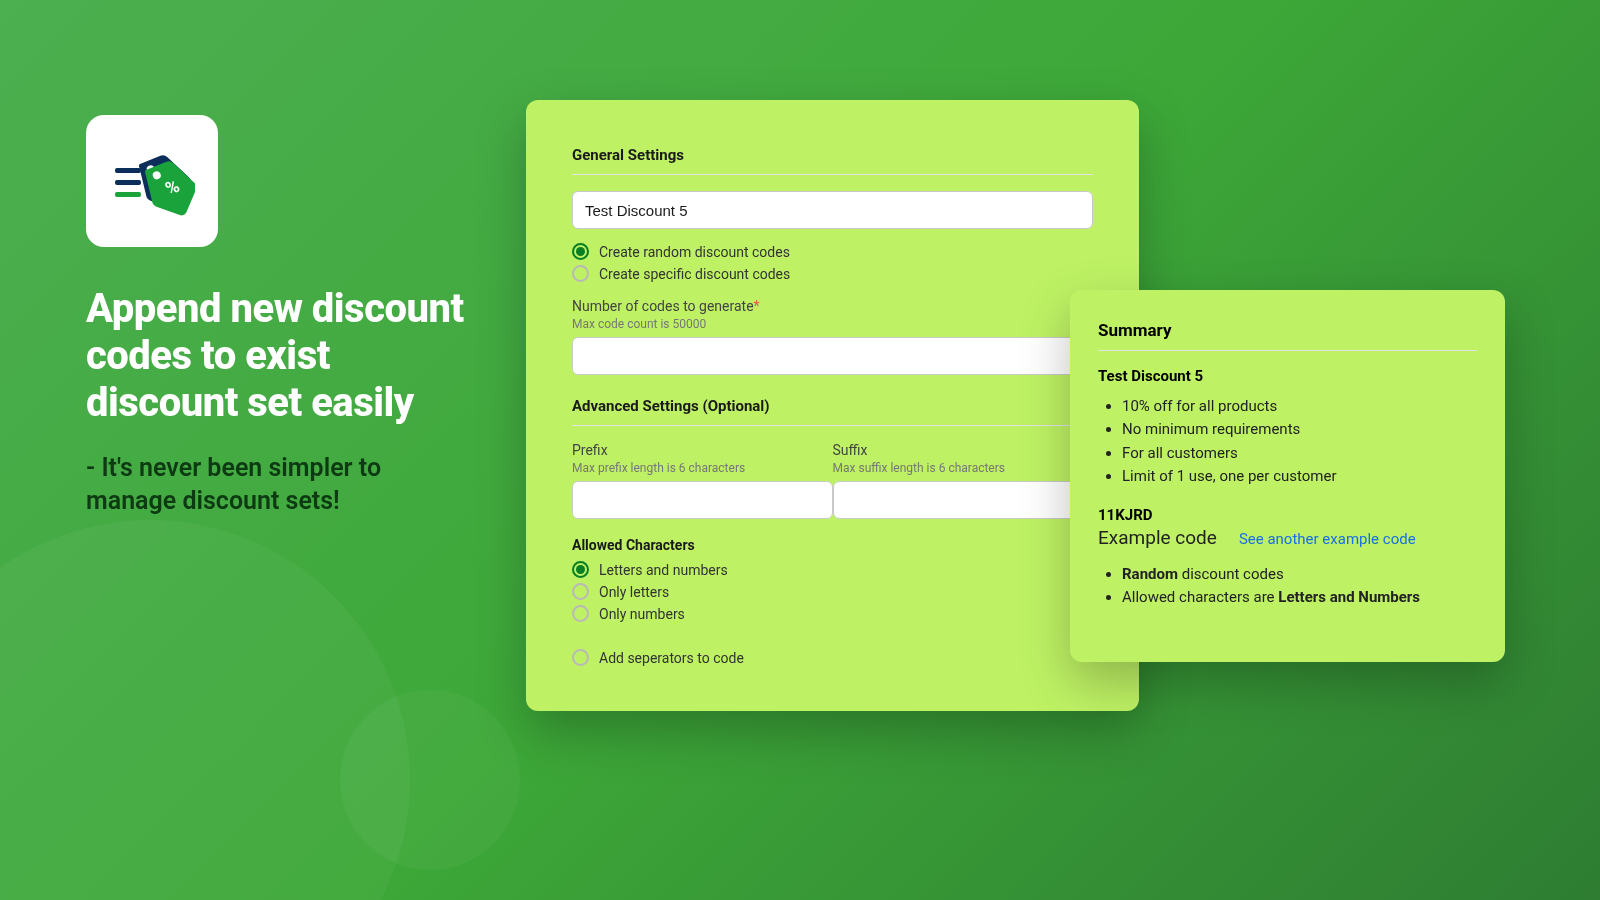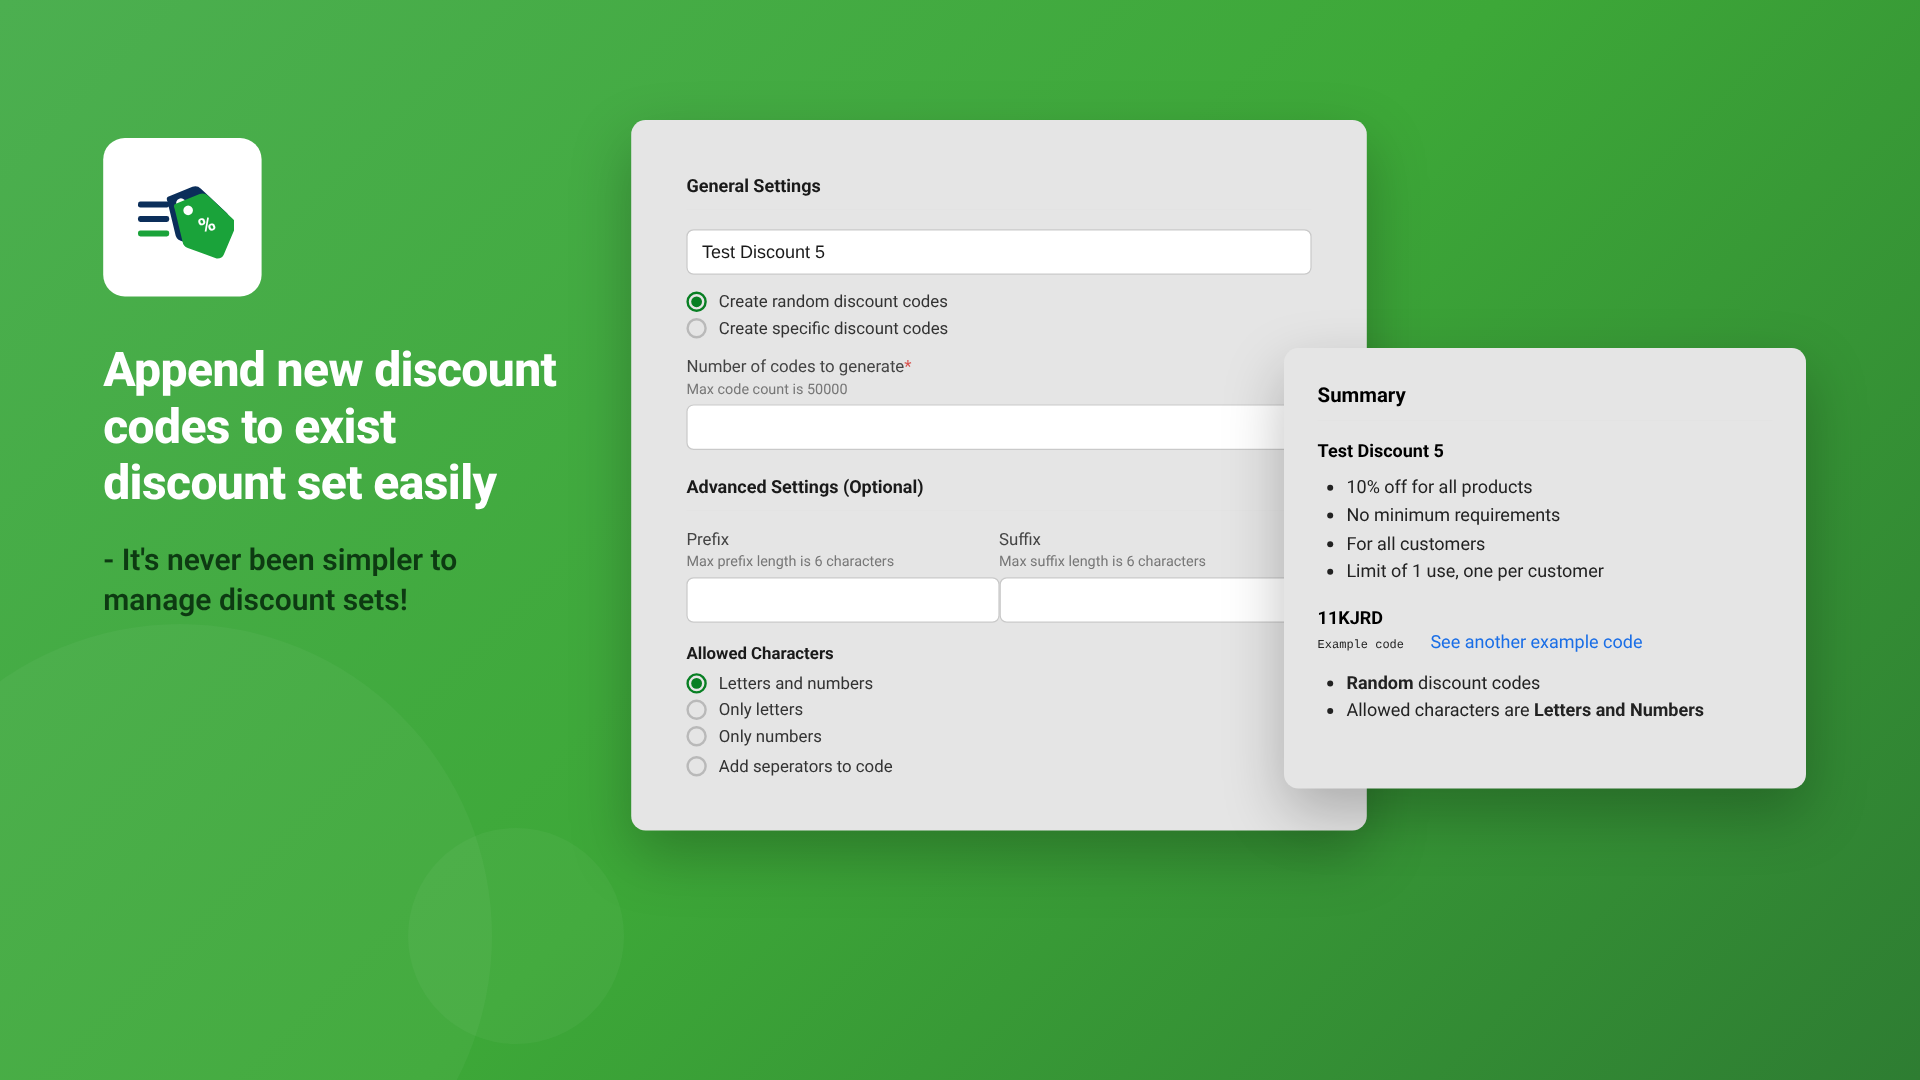--- a/index.html
+++ b/index.html
@@ -47,21 +47,21 @@
     .subhead {
       font-size: 25px;
       font-weight: 600;
       line-height: 1.35;
       color: #0d3a12;
     }
 
     
     .card {
       position: absolute;
-      background: #e5e5e5;
+      background: #bef264;
       border-radius: 12px;
       box-shadow: 0 20px 50px rgba(0,0,0,0.25);
     }
     .main-card {
       left: 526px; top: 100px;
       width: 613px;
       padding: 46px 46px 40px 46px;
     }
     .section-title {
       font-size: 15px;
@@ -118,21 +118,21 @@
       left: 1070px; top: 290px;
       width: 435px;
       padding: 30px 28px 34px 28px;
     }
     .summary-title { font-size: 17px; font-weight: 700; margin-bottom: 10px; }
     .summary-name { font-size: 15px; font-weight: 700; margin-bottom: 10px; }
     ul.bullets { list-style: disc; padding-left: 24px; margin-bottom: 18px; }
     ul.bullets li { font-size: 15px; color: #222; line-height: 1.55; }
     .code-val { font-size: 15px; font-weight: 700; margin-bottom: 2px; }
     .example-row { display: flex; align-items: baseline; gap: 22px; margin-bottom: 14px;}
-    .example-row .muted { font-size: 10px; color: #222; font-family: Liberation Mono, monospace; }
+    .example-row .muted { font-size: 19px; color: #222; }
     .link { color: #1a6ee6; font-size: 15px; cursor: pointer; }
     strong { font-weight: 700; }
   </style>
 </head>
 <body>
 
 <div class="bg-circle bg-c1"></div>
 <div class="bg-circle bg-c2"></div>
 
 <div class="left-col">
@@ -212,21 +212,21 @@
   </div>
   <div class="radio-row">
     <span class="radio"></span>
     <span>Only letters</span>
   </div>
   <div class="radio-row">
     <span class="radio"></span>
     <span>Only numbers</span>
   </div>
 
-  <div class="check-row" style="margin-top:8px;">
+  <div class="check-row" style="margin-top:27px;">
     <span class="checkbox"></span>
     <span>Add seperators to code</span>
   </div>
 
 </div>
 
 <div class="card summary-card">
   <div class="summary-title">Summary</div>
   <div class="hr"></div>
   <div class="summary-name">Test Discount 5</div>

